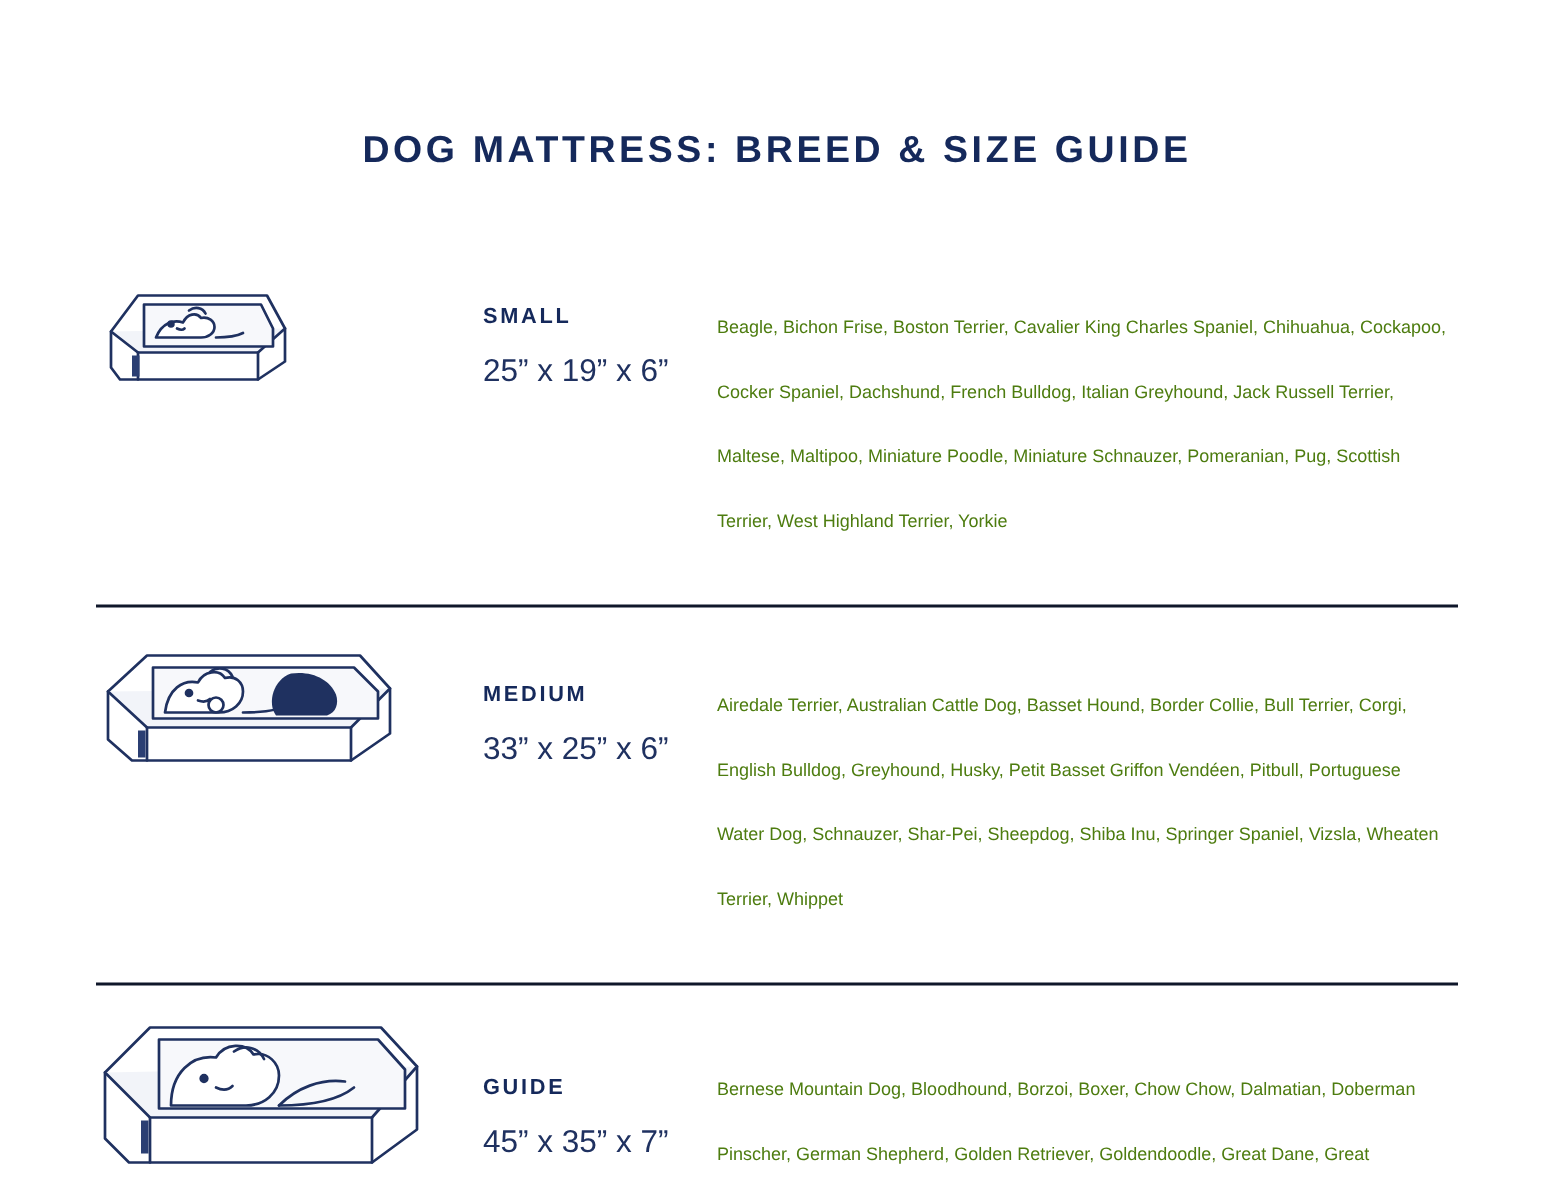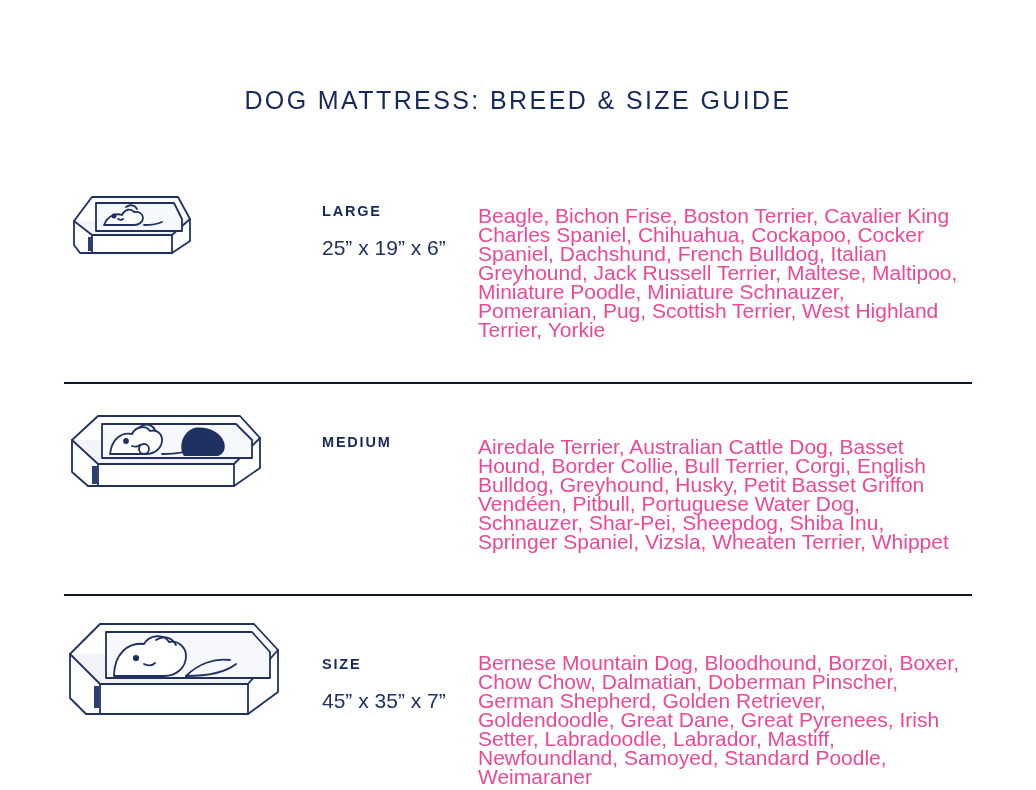--- a/index.html
+++ b/index.html
@@ -16,21 +16,21 @@
   }
   .page {
     position: relative;
     width: 1036px;
     height: 790px;
     box-sizing: border-box;
   }
   .title {
     text-align: center;
     font-size: 25px;
-    font-weight: normal;
+    font-weight: bold;
     letter-spacing: 2.4px;
     color: #15295b;
     margin-top: 86px;
     margin-bottom: 0;
   }
   .rows {
     margin-top: 48px;
     padding: 0 64px;
   }
   .row {
@@ -70,23 +70,23 @@
     line-height: 26px;
     color: #1f3160;
     font-weight: normal;
   }
   .col-breeds {
     flex: 1 1 auto;
     padding-top: 2px;
     padding-right: 4px;
   }
   .breeds {
-    font-size: 21px;
-    line-height: 19px;
-    color: #ec4899;
+    font-size: 12px;
+    line-height: 43px;
+    color: #4d7c0f;
   }
   
   .row-small .col-size { padding-top: 18px; }
   .row-small .col-breeds { padding-top: 0px; }
   .row-medium .col-size { padding-top: 28px; }
   .row-medium .col-breeds { padding-top: 10px; }
   .row-large .col-size { padding-top: 38px; }
   .row-large .col-breeds { padding-top: 14px; }
 
   .bed-svg { display: block; }
@@ -112,21 +112,21 @@
             <path d="M38 40 c4 -10 12 -12 18 -10 c3 -6 9 -7 12 -3 c5 -1 9 2 9 6 c0 4 -4 7 -9 7 l-26 0 z" fill="#ffffff"></path>
             <circle cx="48" cy="31" r="1.6" fill="#1f3160"></circle>
             <path d="M52 34 c2 1 4 1 5 0"></path>
             <path d="M60 22 c4 -3 9 -2 11 2"></path>
             <path d="M78 40 c8 0 14 -1 18 -3"></path>
           </g>
           <rect x="22" y="52" width="5" height="14" fill="#2b3f73"></rect>
         </svg>
       </div>
       <div class="col-size">
-        <div class="size-name">LARGE</div>
+        <div class="size-name">SMALL</div>
         <div class="size-dims">25” x 19” x 6”</div>
       </div>
       <div class="col-breeds">
         <p class="breeds">Beagle, Bichon Frise, Boston Terrier, Cavalier King Charles Spaniel, Chihuahua, Cockapoo, Cocker Spaniel, Dachshund, French Bulldog, Italian Greyhound, Jack Russell Terrier, Maltese, Maltipoo, Miniature Poodle, Miniature Schnauzer, Pomeranian, Pug, Scottish Terrier, West Highland Terrier, Yorkie</p>
       </div>
     </div>
 
     <div class="row row-medium divided">
       <div class="col-img">
         <svg class="bed-svg" width="200" height="92" viewBox="0 0 200 92">
@@ -142,20 +142,21 @@
             <path d="M74 21 c5 -4 12 -3 15 3"></path>
             <path d="M96 48 c16 0 26 -2 32 -6"></path>
           </g>
           <path d="M128 22 c14 -2 26 4 30 14 c2 6 0 12 -6 14 l-34 0 c-6 -8 -2 -24 10 -28 z" fill="#1f3160"></path>
           <circle cx="78" cy="43" r="5" fill="none" stroke="#1f3160" stroke-width="1.8"></circle>
           <rect x="26" y="60" width="5" height="18" fill="#2b3f73"></rect>
         </svg>
       </div>
       <div class="col-size">
         <div class="size-name">MEDIUM</div>
+        <div class="size-dims">33” x 25” x 6”</div>
       </div>
       <div class="col-breeds">
         <p class="breeds">Airedale Terrier, Australian Cattle Dog, Basset Hound, Border Collie, Bull Terrier, Corgi, English Bulldog, Greyhound, Husky, Petit Basset Griffon Vendéen, Pitbull, Portuguese Water Dog, Schnauzer, Shar-Pei, Sheepdog, Shiba Inu, Springer Spaniel, Vizsla, Wheaten Terrier, Whippet</p>
       </div>
     </div>
 
     <div class="row row-large divided">
       <div class="col-img">
         <svg class="bed-svg" width="216" height="108" viewBox="0 0 216 108">
           <g fill="none" stroke="#1f3160" stroke-width="1.8" stroke-linejoin="round" stroke-linecap="round">
@@ -168,21 +169,21 @@
             <circle cx="70" cy="40" r="2.2" fill="#1f3160"></circle>
             <path d="M78 46 c4 2 8 2 11 -1"></path>
             <path d="M90 22 c7 -5 16 -3 20 5"></path>
             <path d="M120 58 c24 0 40 -4 50 -12"></path>
             <path d="M120 58 c12 -12 28 -18 44 -16"></path>
           </g>
           <rect x="28" y="68" width="5" height="22" fill="#2b3f73"></rect>
         </svg>
       </div>
       <div class="col-size">
-        <div class="size-name">SIZE</div>
+        <div class="size-name">GUIDE</div>
         <div class="size-dims">45” x 35” x 7”</div>
       </div>
       <div class="col-breeds">
         <p class="breeds">Bernese Mountain Dog, Bloodhound, Borzoi, Boxer, Chow Chow, Dalmatian, Doberman Pinscher, German Shepherd, Golden Retriever, Goldendoodle, Great Dane, Great Pyrenees, Irish Setter, Labradoodle, Labrador, Mastiff, Newfoundland, Samoyed, Standard Poodle, Weimaraner</p>
       </div>
     </div>
 
   </div>
 </div>
 

